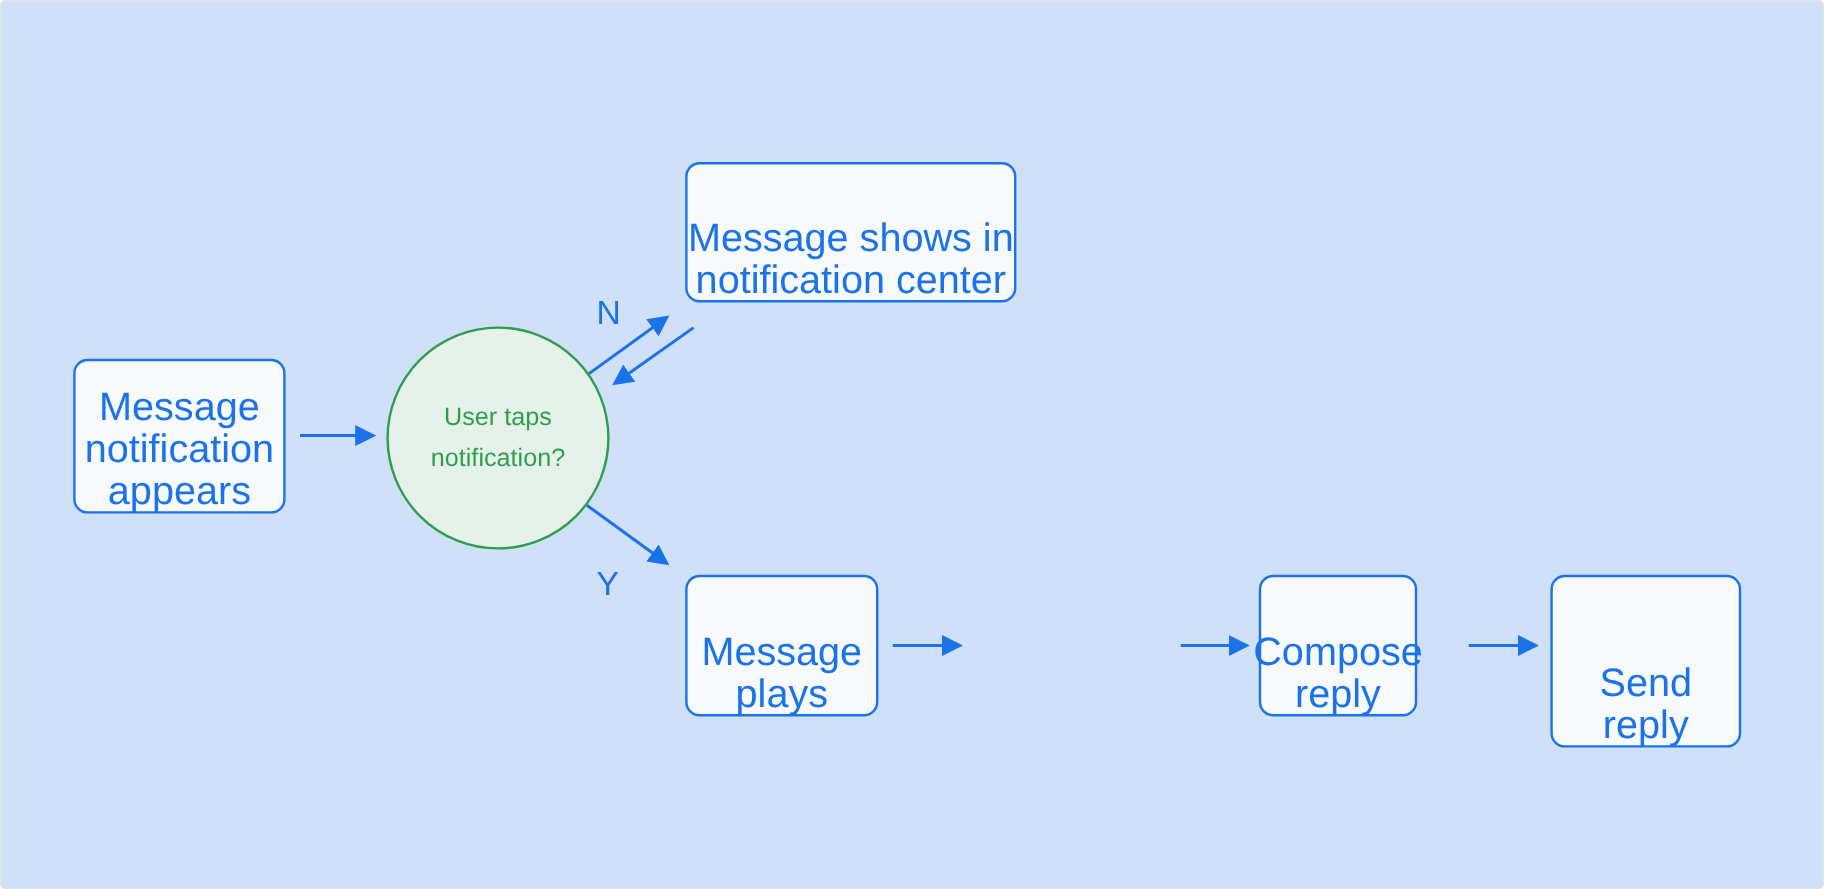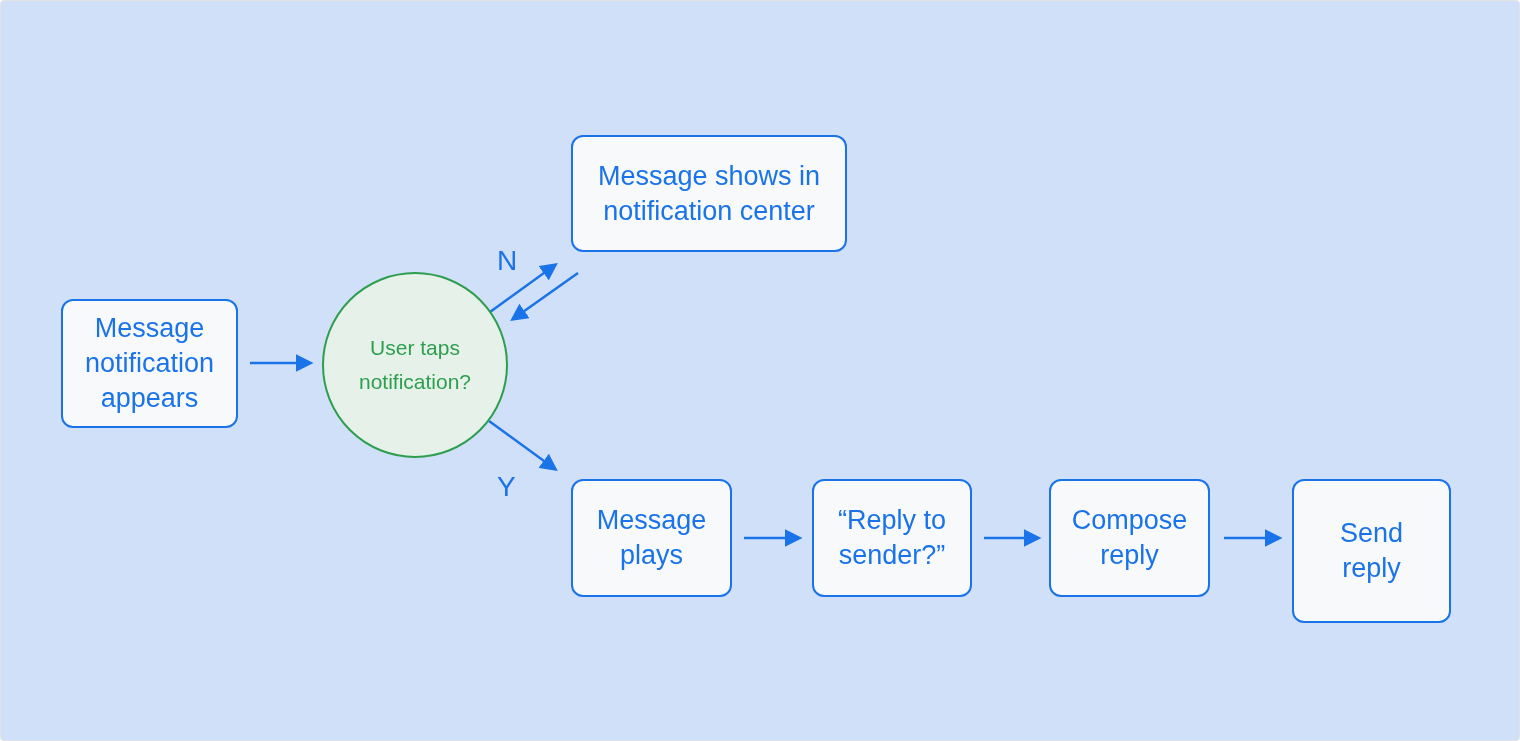--- a/index.html
+++ b/index.html
@@ -35,22 +35,23 @@
     justify-content: center;
     text-align: center;
     box-sizing: border-box;
     white-space: pre-line;
   }
   .rect {
     background: var(--node-fill, #f7f9fb);
     border: 2px solid var(--node-border, #1a73e8);
     border-radius: 12px;
     color: var(--node-text, #1a73e8);
-    font-size: 27px;
+    font-size: 33px;
     line-height: 35px;
+    align-items: flex-end;
   }
   .circle {
     background: var(--decision-fill, #e6f2e9);
     border: 2.5px solid var(--decision-border, #2e9e4e);
     border-radius: 50%;
     color: var(--decision-text, #2e9e4e);
     font-size: 21px;
     line-height: 34px;
   }
   .edge-label {
@@ -59,21 +60,21 @@
     font-size: 28px;
     line-height: 28px;
   }
 
   
   #node-start               { left: 60px;   top: 298px; width: 177px; height: 129px; }
   #node-decision            { left: 321px;  top: 271px; width: 186px; height: 186px; }
   #node-notification-center { left: 570px;  top: 134px; width: 276px; height: 117px; }
   #node-message-plays       { left: 570px;  top: 478px; width: 161px; height: 118px; }
   #node-reply-to-sender     { left: 811px;  top: 478px; width: 160px; height: 118px; }
-  #node-compose-reply       { left: 1048px; top: 478px; width: 161px; height: 118px; }
+  #node-compose-reply       { left: 1048px; top: 478px; width: 132px; height: 118px; }
   #node-send-reply          { left: 1291px; top: 478px; width: 159px; height: 144px; }
 
   #label-n { left: 496px; top: 246px; }
   #label-y { left: 496px; top: 472px; }
 </style>
 </head>
 <body>
 
 <div class="canvas">
 
@@ -106,24 +107,20 @@
   <div id="node-notification-center" class="node rect">
     <span>Message shows in
 notification center</span>
   </div>
 
   <div id="node-message-plays" class="node rect">
     <span>Message
 plays</span>
   </div>
 
-  <div id="node-reply-to-sender" class="node rect">
-    <span>“Reply to
-sender?”</span>
-  </div>
 
   <div id="node-compose-reply" class="node rect">
     <span>Compose
 reply</span>
   </div>
 
   <div id="node-send-reply" class="node rect">
     <span>Send
 reply</span>
   </div>

